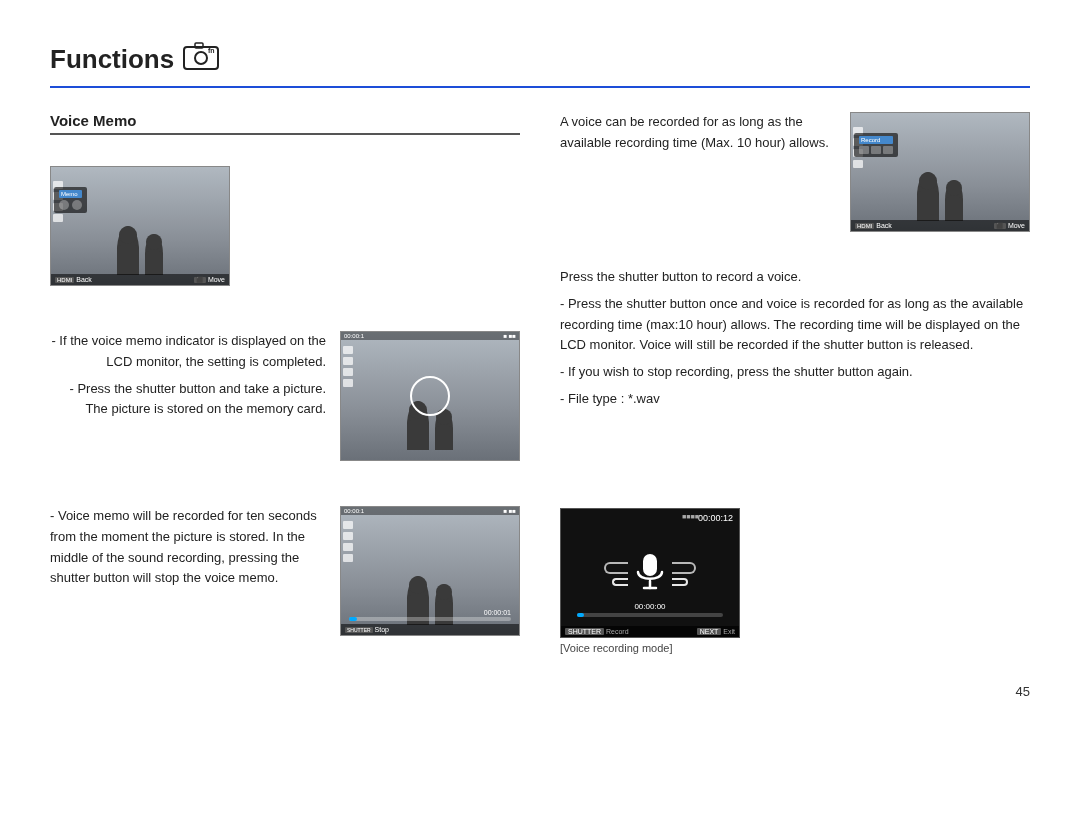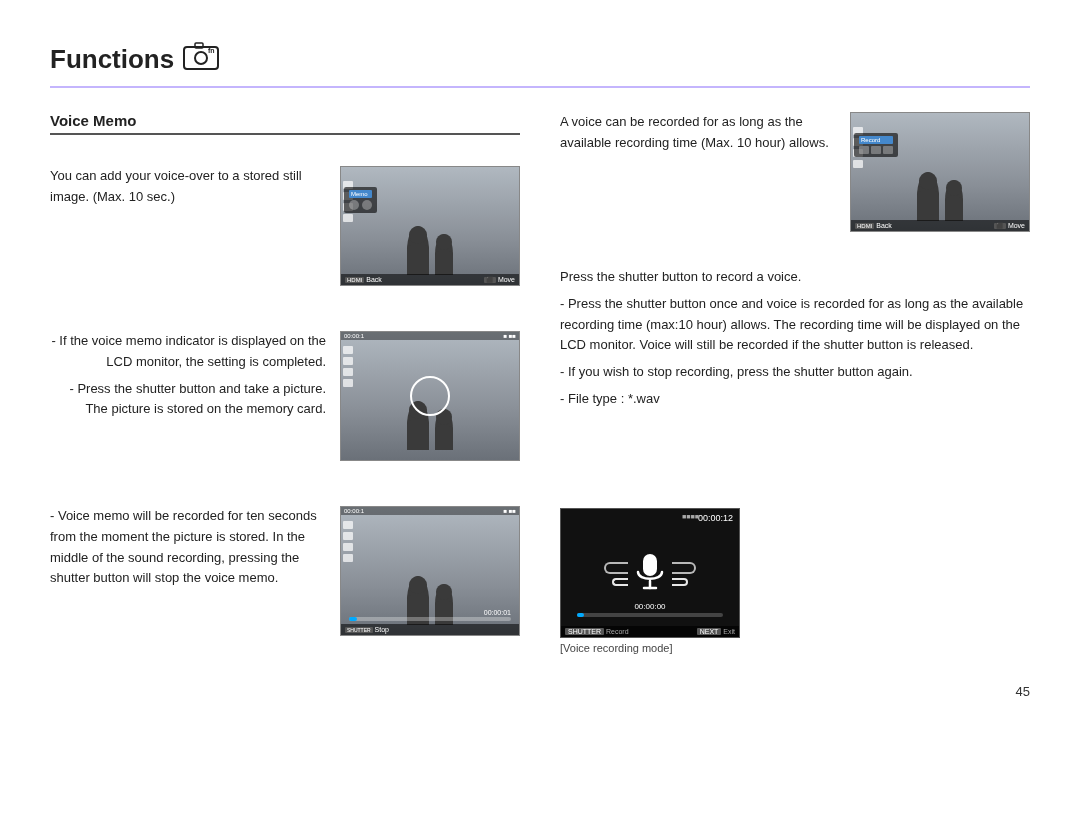--- a/index.html
+++ b/index.html
@@ -10,21 +10,21 @@
       min-height: 815px;
       padding: 40px 50px 40px 50px;
       color: #222;
       font-size: 13px;
     }
 
     
     .page-title {
       font-size: 26px;
       font-weight: bold;
-      border-bottom: 2px solid #c4b5fd;
+      border-bottom: 2px solid #1d4ed8;
       padding-bottom: 8px;
       margin-bottom: 24px;
       display: flex;
       align-items: center;
       gap: 8px;
     }
 
     
     .columns {
       display: grid;
@@ -315,23 +315,20 @@
     </svg>
   </span>
 </div>
 
 <div class="columns">
 
   <div class="col">
     <div class="section-title">Voice Memo</div>
 
     <div class="content-row">
-      <div class="text-block">
-        <p>You can add your voice-over to a stored still image. (Max. 10 sec.)</p>
-      </div>
 
       <div style="display:flex;flex-direction:column;align-items:center;">
         <div class="img-block">
           <div class="img-block-inner">
             <div class="photo-bg"></div>
 
             <div class="people-silhouette">
               <div class="person">
                 <div class="person-head"></div>
                 <div class="person-body"></div>

